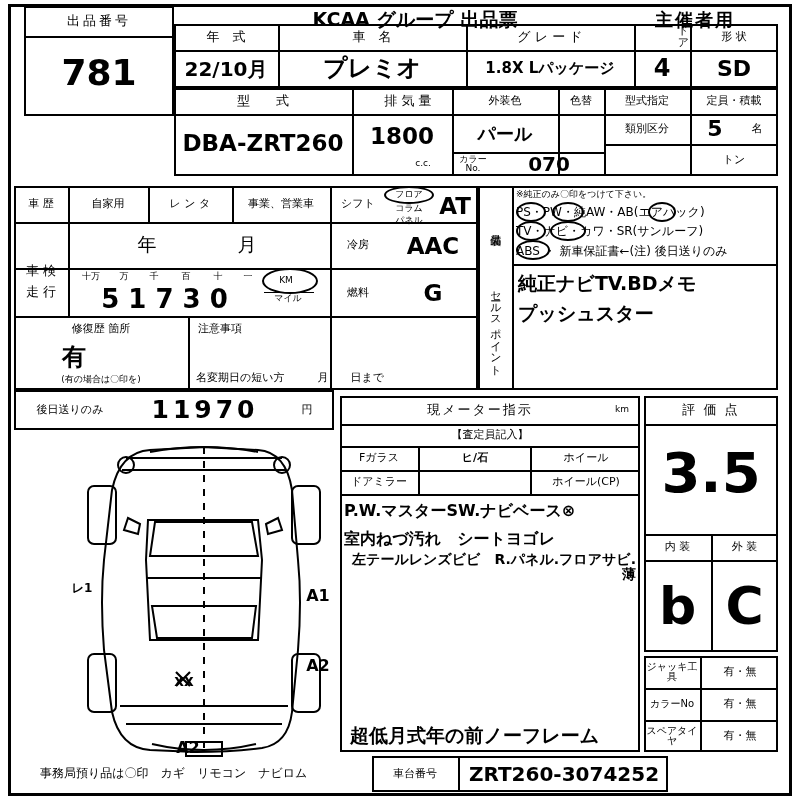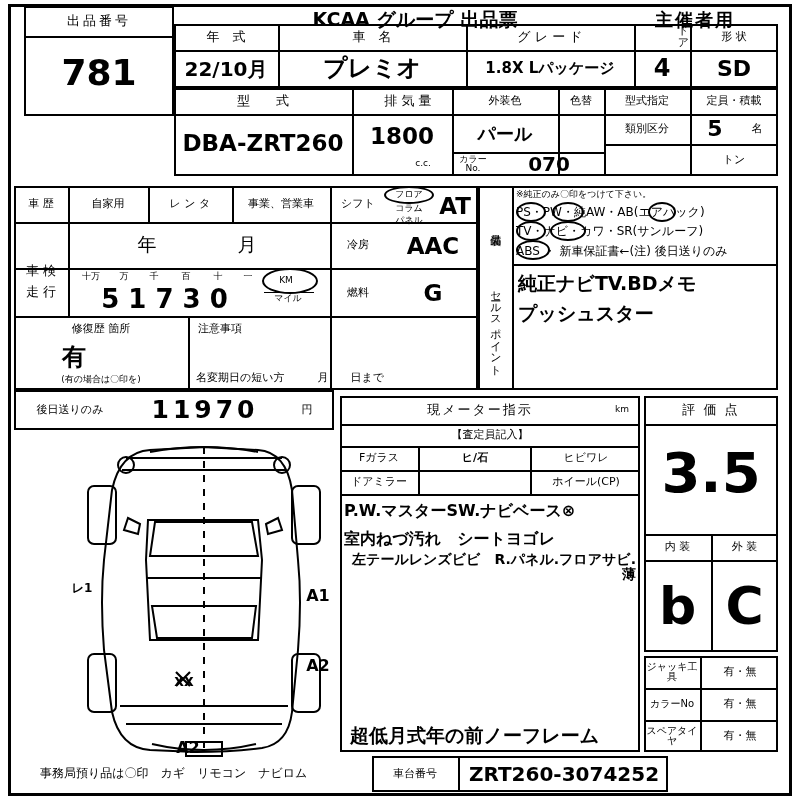--- a/index.html
+++ b/index.html
@@ -171,21 +171,21 @@
   <div class="ln" style="left:530px;top:470px;width:2px;height:24px;"></div>
   <div class="ln" style="left:418px;top:446px;width:2px;height:24px;"></div>
   <div class="ln" style="left:530px;top:446px;width:2px;height:24px;"></div>
 
   <div class="lbl med" style="left:340px;top:396px;width:280px;height:28px;letter-spacing:2px;">現メーター指示</div>
   <div class="lbl tiny" style="left:608px;top:400px;width:28px;height:20px;">km</div>
   <div class="lbl small" style="left:340px;top:424px;width:300px;height:22px;">【査定員記入】</div>
 
   <div class="lbl small" style="left:340px;top:446px;width:78px;height:24px;">Fガラス</div>
   <div class="lbl small hw" style="left:420px;top:446px;width:110px;height:24px;">ヒ/石</div>
-  <div class="lbl small" style="left:532px;top:446px;width:108px;height:24px;">ヒビワレ</div>
+  <div class="lbl small" style="left:532px;top:446px;width:108px;height:24px;">ホイール</div>
   <div class="lbl small" style="left:340px;top:470px;width:78px;height:24px;font-size:11px;">ドアミラー</div>
   <div class="lbl small" style="left:532px;top:470px;width:108px;height:24px;font-size:11px;">ホイール(CP)</div>
   <div class="lbl small" style="left:532px;top:470px;width:108px;height:24px;opacity:0;">キズ・ワレ</div>
 
   <div class="lbl hw" style="left:344px;top:498px;width:292px;height:26px;justify-content:flex-start;font-size:16px;">P.W.マスターSW.ナビベース⊗</div>
   <div class="lbl hw" style="left:344px;top:526px;width:292px;height:26px;justify-content:flex-start;font-size:16px;">室内ねづ汚れ　シートヨゴレ</div>
   <div class="lbl hw" style="left:344px;top:554px;width:292px;height:26px;justify-content:flex-start;font-size:14px;text-align:right;">左テールレンズビビ　R.パネル.フロアサビ.薄</div>
   <div class="lbl hw" style="left:350px;top:722px;width:292px;height:28px;justify-content:flex-start;font-size:19px;">超低月式年の前ノーフレーム</div>
 
   <div class="bx" style="left:644px;top:396px;width:134px;height:256px;"></div>

